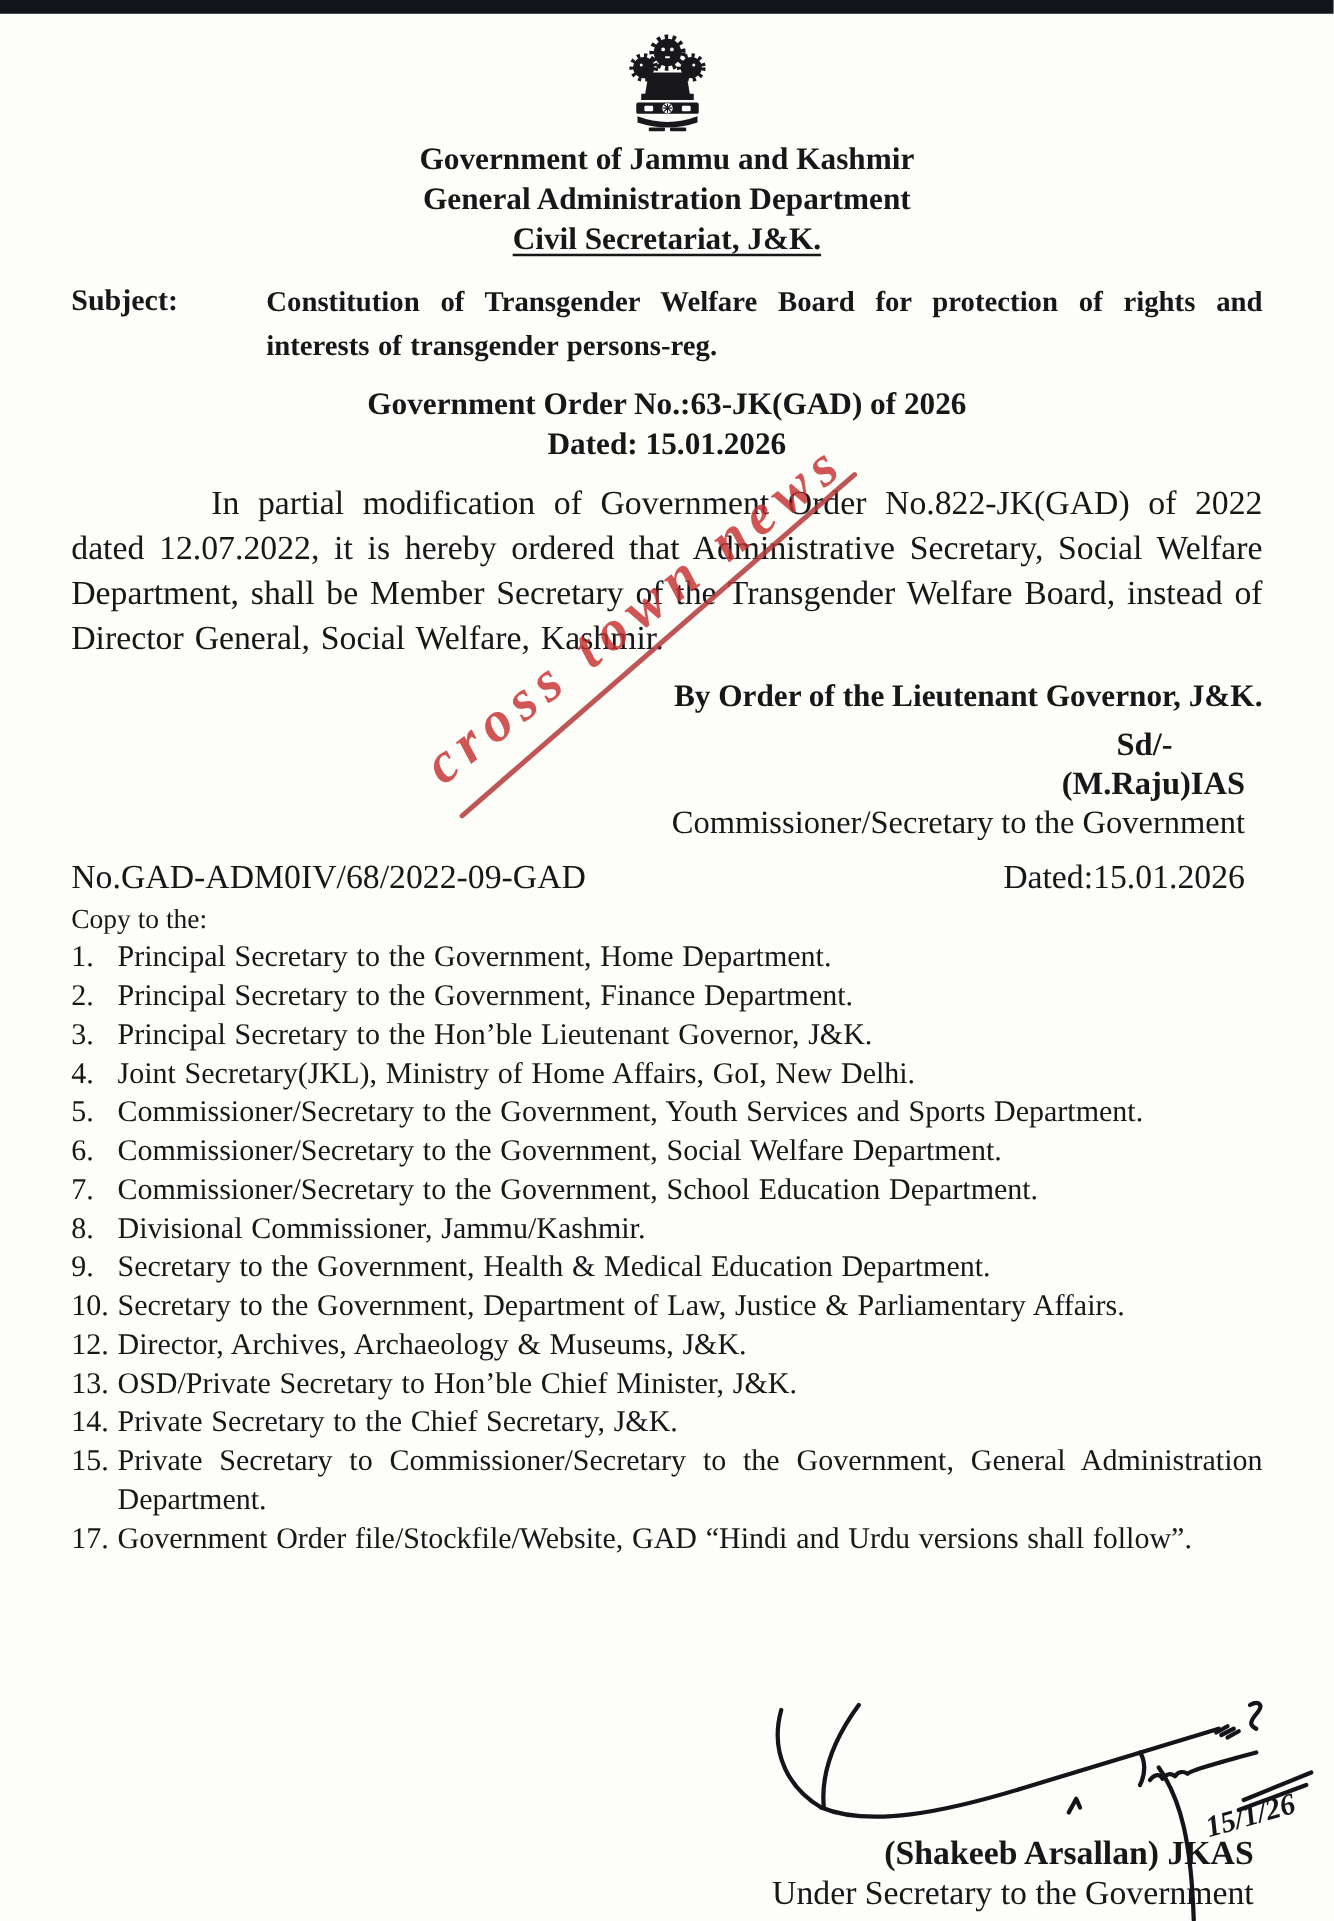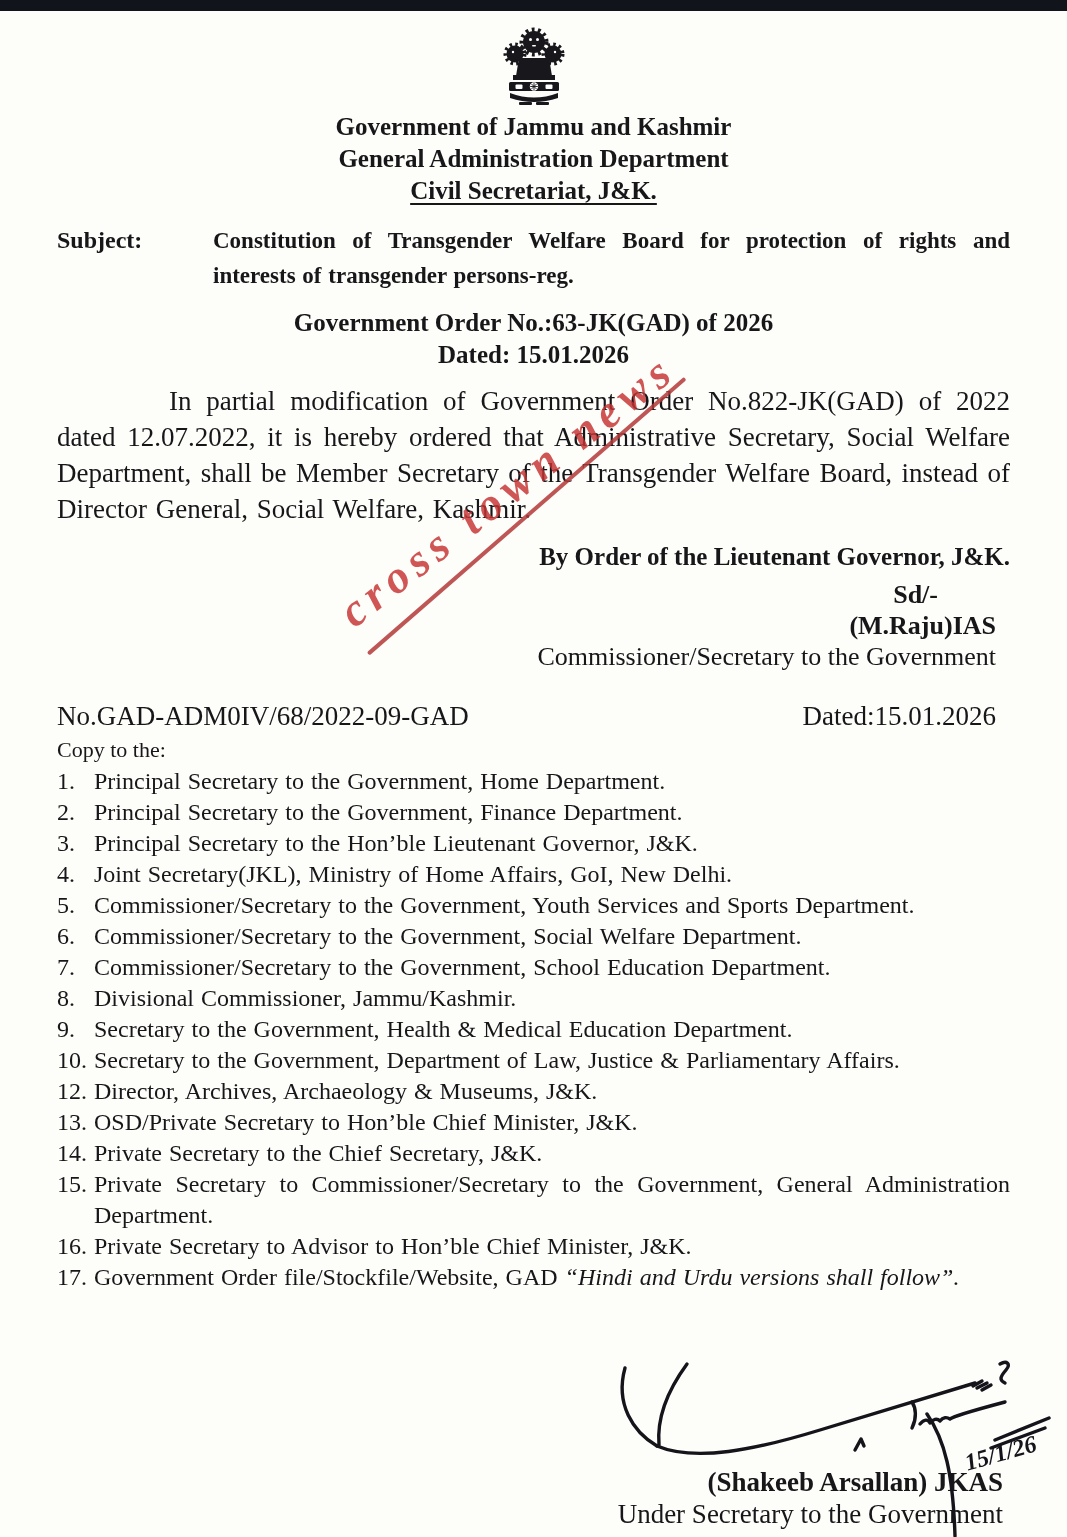--- a/index.html
+++ b/index.html
@@ -17,27 +17,27 @@
   .subject .lbl{flex:0 0 118px;font-size:24px;line-height:35px;}
   .subject .txt{flex:1;font-size:23px;line-height:35px;text-align:justify;word-spacing:1px;margin-left:38px;}
   .gorder{text-align:center;font-weight:bold;font-size:25px;line-height:32px;margin-top:14px;}
   .para{font-size:27px;line-height:36px;text-align:justify;text-indent:112px;word-spacing:2px;margin:0;}
   .para1{margin-top:12px;}
   .para2{margin-top:8px;}
   .byorder{font-weight:bold;font-size:25px;line-height:32px;margin-top:14px;margin-left:172px;text-align:right;}
   .sigblock{margin-top:6px;text-align:right;padding-right:14px;font-size:26px;line-height:31px;}
   .sigblock .sd{display:block;margin-right:58px;font-weight:bold;}
   .sigblock .nm{display:block;font-weight:bold;}
-  .refrow{display:flex;justify-content:space-between;margin-top:28px;font-size:27px;line-height:33px;padding-right:14px;}
+  .refrow{display:flex;justify-content:space-between;margin-top:12px;font-size:27px;line-height:33px;padding-right:14px;}
   .copylbl{font-size:22px;line-height:33px;}
   ol.copylist{list-style:none;margin:0;padding:0;font-size:24px;line-height:31px;}
   ol.copylist li{display:flex;}
   ol.copylist .num{flex:0 0 37px;}
   ol.copylist .txt{flex:1;text-align:justify;word-spacing:1px;}
-  ol.copylist .it{font-style:italic;}
+  ol.copylist .it{}
   .watermark-text{
     position:absolute;left:345px;top:590px;z-index:5;pointer-events:none;
     transform:rotate(-38deg);transform-origin:0 50%;
     font-size:46px;font-weight:bold;font-style:italic;letter-spacing:7px;
     color:#c53232;opacity:.82;white-space:nowrap;
   }
   .watermark-line{
     position:absolute;left:368px;top:652px;width:420px;height:3.5px;z-index:4;
     background:#b43838;transform:rotate(-41deg);transform-origin:0 50%;
     border-radius:2px;opacity:.85;pointer-events:none;
@@ -173,24 +173,20 @@
       </li>
     <li>
         <span class="num">14.</span>
         <span class="txt">Private Secretary to the Chief Secretary, J&amp;K.</span>
       </li>
     <li>
         <span class="num">15.</span>
         <span class="txt">Private Secretary to Commissioner/Secretary to the Government, General Administration Department.</span>
       </li>
     <li>
-        <span class="num">16.</span>
-        <span class="txt">Private Secretary to Advisor to Hon’ble Chief Minister, J&amp;K.</span>
-      </li>
-    <li>
         <span class="num">17.</span>
         <span class="txt"><span>Government Order file/Stockfile/Website, GAD </span><span class="it">“Hindi and Urdu versions shall follow”.</span></span>
       </li>
   </ol>
 
 </div>
 
 <div class="watermark-line"></div>
 <div class="watermark-text">cross town news</div>
 

